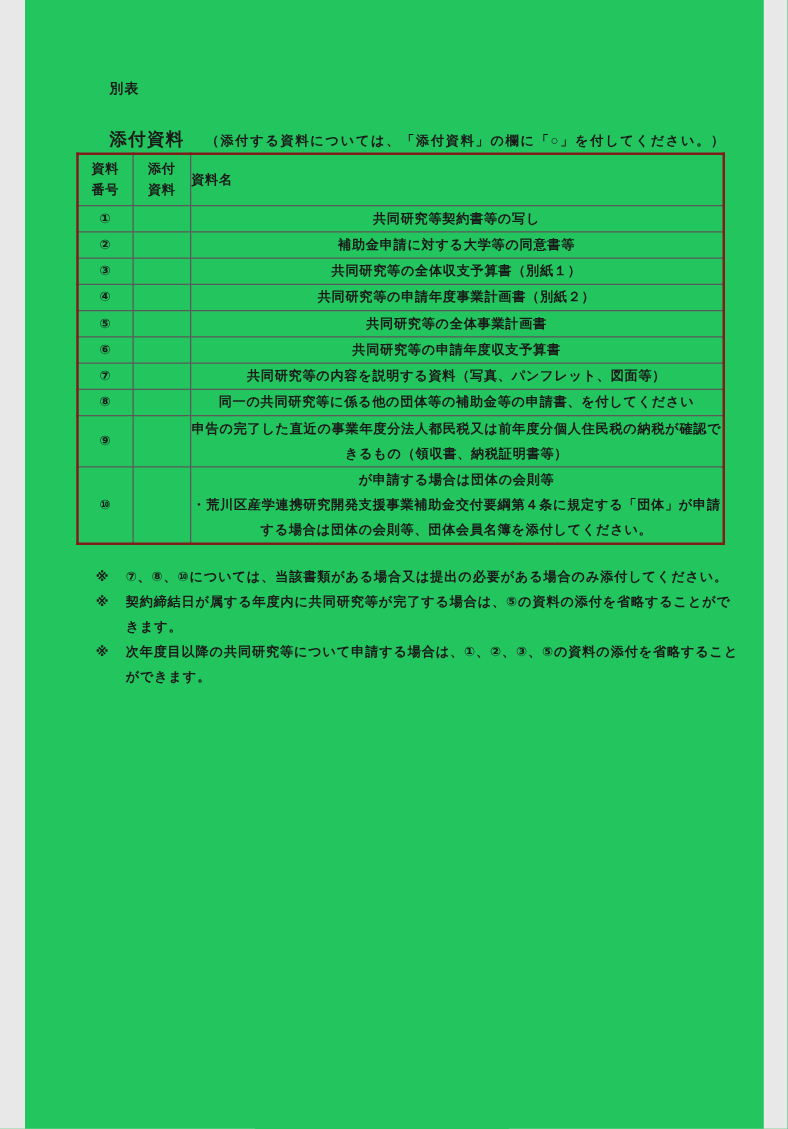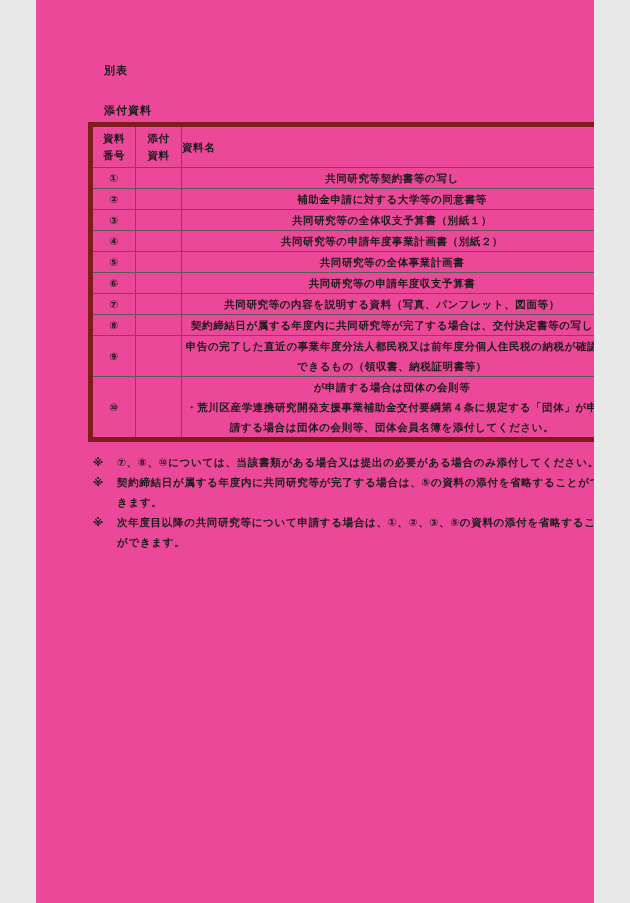--- a/index.html
+++ b/index.html
@@ -2,63 +2,62 @@
 <html><head>
 <meta charset="utf-8">
 <style>
   html, body { margin: 0; padding: 0; }
   body {
     font-family: "Liberation Sans", "DejaVu Sans", sans-serif;
     background: #e8e8e8;
   }
   .page {
     position: relative;
-    width: 514px;
+    width: 591px;
     height: 903px;
     margin: 0 auto;
-    background: #ec4899;
+    background: #22c55e;
     color: #1a1a1a;
     overflow: hidden;
-    padding-left: 44px;
   }
   .doc-title {
     position: absolute;
     left: 68px;
     top: 63px;
     font-size: 11px;
     font-weight: bold;
     letter-spacing: 1px;
   }
   .attach-line {
     position: absolute;
     left: 68px;
     top: 103px;
     display: flex;
     align-items: baseline;
     white-space: nowrap;
   }
   .attach-label {
-    font-size: 11px;
+    font-size: 14px;
     font-weight: bold;
     letter-spacing: 1px;
     margin-right: 17px;
   }
   .attach-instruction {
     font-size: 10.5px;
     font-weight: bold;
     letter-spacing: 1.4px;
   }
   table.attach-table {
     position: absolute;
-    left: 52px;
+    left: 41px;
     top: 122px;
     width: 519px;
     border-collapse: collapse;
     table-layout: fixed;
-    border: 5px solid #7f1d1d;
+    border: 2px solid #7f1d1d;
   }
   table.attach-table th,
   table.attach-table td {
     border: 1px solid #5a5a5a;
     font-size: 10.5px;
     font-weight: bold;
     letter-spacing: 0.6px;
     vertical-align: middle;
     padding: 0;
   }
@@ -109,20 +108,21 @@
 </style>
 </head>
 <body>
 
 <div class="page">
 
   <div class="doc-title">別表</div>
 
   <div class="attach-line">
     <span class="attach-label">添付資料</span>
+    <span class="attach-instruction">（添付する資料については、「添付資料」の欄に「○」を付してください。）</span>
   </div>
 
   <table class="attach-table">
     <colgroup>
       <col class="c1">
       <col class="c2">
       <col class="c3">
     </colgroup>
     <thead>
       <tr>
@@ -184,21 +184,21 @@
           <td class="c-num">⑦</td>
           <td class="c-attach"></td>
           <td class="c-name">
             <div class="pline">共同研究等の内容を説明する資料（写真、パンフレット、図面等）</div>
           </td>
         </tr>
         <tr>
           <td class="c-num">⑧</td>
           <td class="c-attach"></td>
           <td class="c-name">
-            <div class="pline">契約締結日が属する年度内に共同研究等が完了する場合は、交付決定書等の写し</div>
+            <div class="pline">同一の共同研究等に係る他の団体等の補助金等の申請書、を付してください</div>
           </td>
         </tr>
         <tr>
           <td class="c-num">⑨</td>
           <td class="c-attach"></td>
           <td class="c-name">
             <div class="pline">申告の完了した直近の事業年度分法人都民税又は前年度分個人住民税の納税が確認できるもの（領収書、納税証明書等）</div>
           </td>
         </tr>
         <tr>

